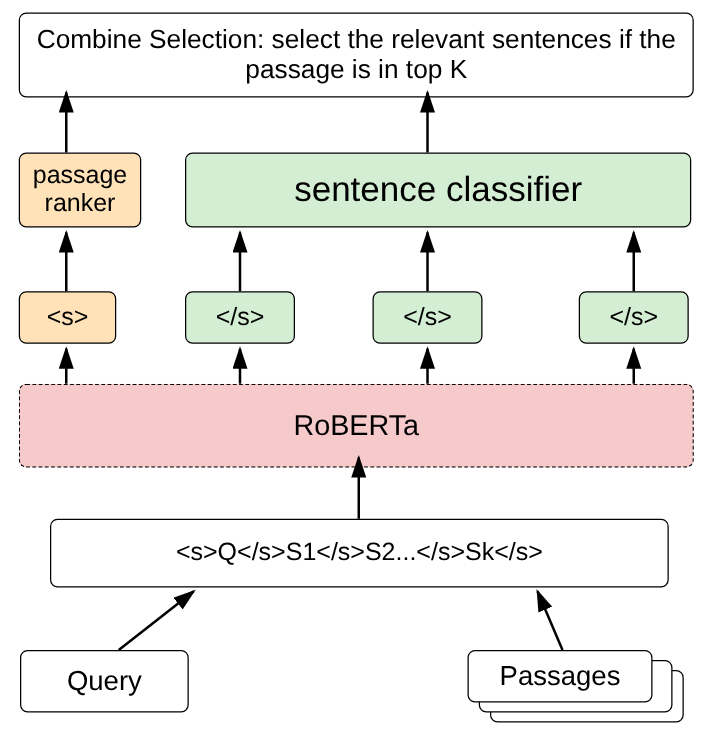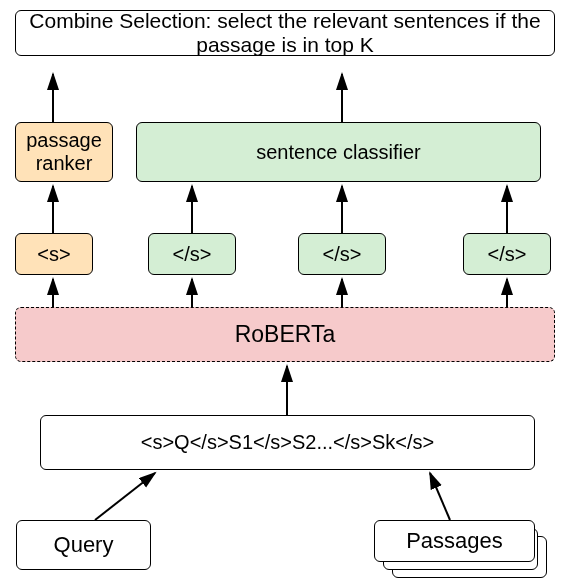--- a/index.html
+++ b/index.html
@@ -35,43 +35,43 @@
   svg.arrows {
     position: absolute;
     top: 0; left: 0;
     width: 568px; height: 586px;
     pointer-events: none;
   }
 </style>
 </head>
 <body>
 
-<div class="box" style="left:15px; top:10px; width:540px; height:46px; font-size:21px;">Combine Selection: select the relevant sentences if the passage is in top K</div>
+<div class="box" style="left:15px; top:10px; width:540px; height:68px; font-size:21px;">Combine Selection: select the relevant sentences if the passage is in top K</div>
 
 <div class="box orange" style="left:15px; top:122px; width:98px; height:60px; font-size:20px;">passage ranker</div>
 
-<div class="box green" style="left:136px; top:122px; width:405px; height:60px; font-size:20px;">sentence classifier</div>
+<div class="box green" style="left:148px; top:122px; width:405px; height:60px; font-size:28px;">sentence classifier</div>
 
 <div class="box orange" style="left:15px; top:233px; width:78px; height:42px; font-size:20px;">&lt;s&gt;</div>
 
 <div class="box green" style="left:148px; top:233px; width:88px; height:42px; font-size:20px;">&lt;/s&gt;</div>
 
 <div class="box green" style="left:298px; top:233px; width:88px; height:42px; font-size:20px;">&lt;/s&gt;</div>
 
 <div class="box green" style="left:463px; top:233px; width:88px; height:42px; font-size:20px;">&lt;/s&gt;</div>
 
-<div class="box pink" style="left:15px; top:307px; width:540px; height:55px; font-size:23px;">RoBERTa</div>
+<div class="box pink" style="left:15px; top:307px; width:540px; height:67px; font-size:23px;">RoBERTa</div>
 
 <div class="box" style="left:40px; top:415px; width:495px; height:55px; font-size:20px;">&lt;s&gt;Q&lt;/s&gt;S1&lt;/s&gt;S2...&lt;/s&gt;Sk&lt;/s&gt;</div>
 
 <div class="box" style="left:16px; top:520px; width:135px; height:50px; font-size:22px;">Query</div>
 
 <div class="stack-back" style="left:392px; top:536px; width:155px; height:42px;"></div>
 <div class="stack-back" style="left:383px; top:528px; width:155px; height:42px;"></div>
-<div class="box" style="left:374px; top:520px; width:161px; height:42px; font-size:22px;">Passages</div>
+<div class="box" style="left:374px; top:520px; width:148px; height:42px; font-size:22px;">Passages</div>
 
 <svg class="arrows">
   <defs>
     <marker id="ah" markerWidth="10" markerHeight="10" refX="8" refY="3" orient="auto" markerUnits="strokeWidth">
       <path d="M0,0 L9,3 L0,6 Z" fill="#000"></path>
     </marker>
   </defs>
 
   <line x1="95" y1="520" x2="155" y2="473" stroke="#000" stroke-width="2" marker-end="url(#ah)"></line>
 

